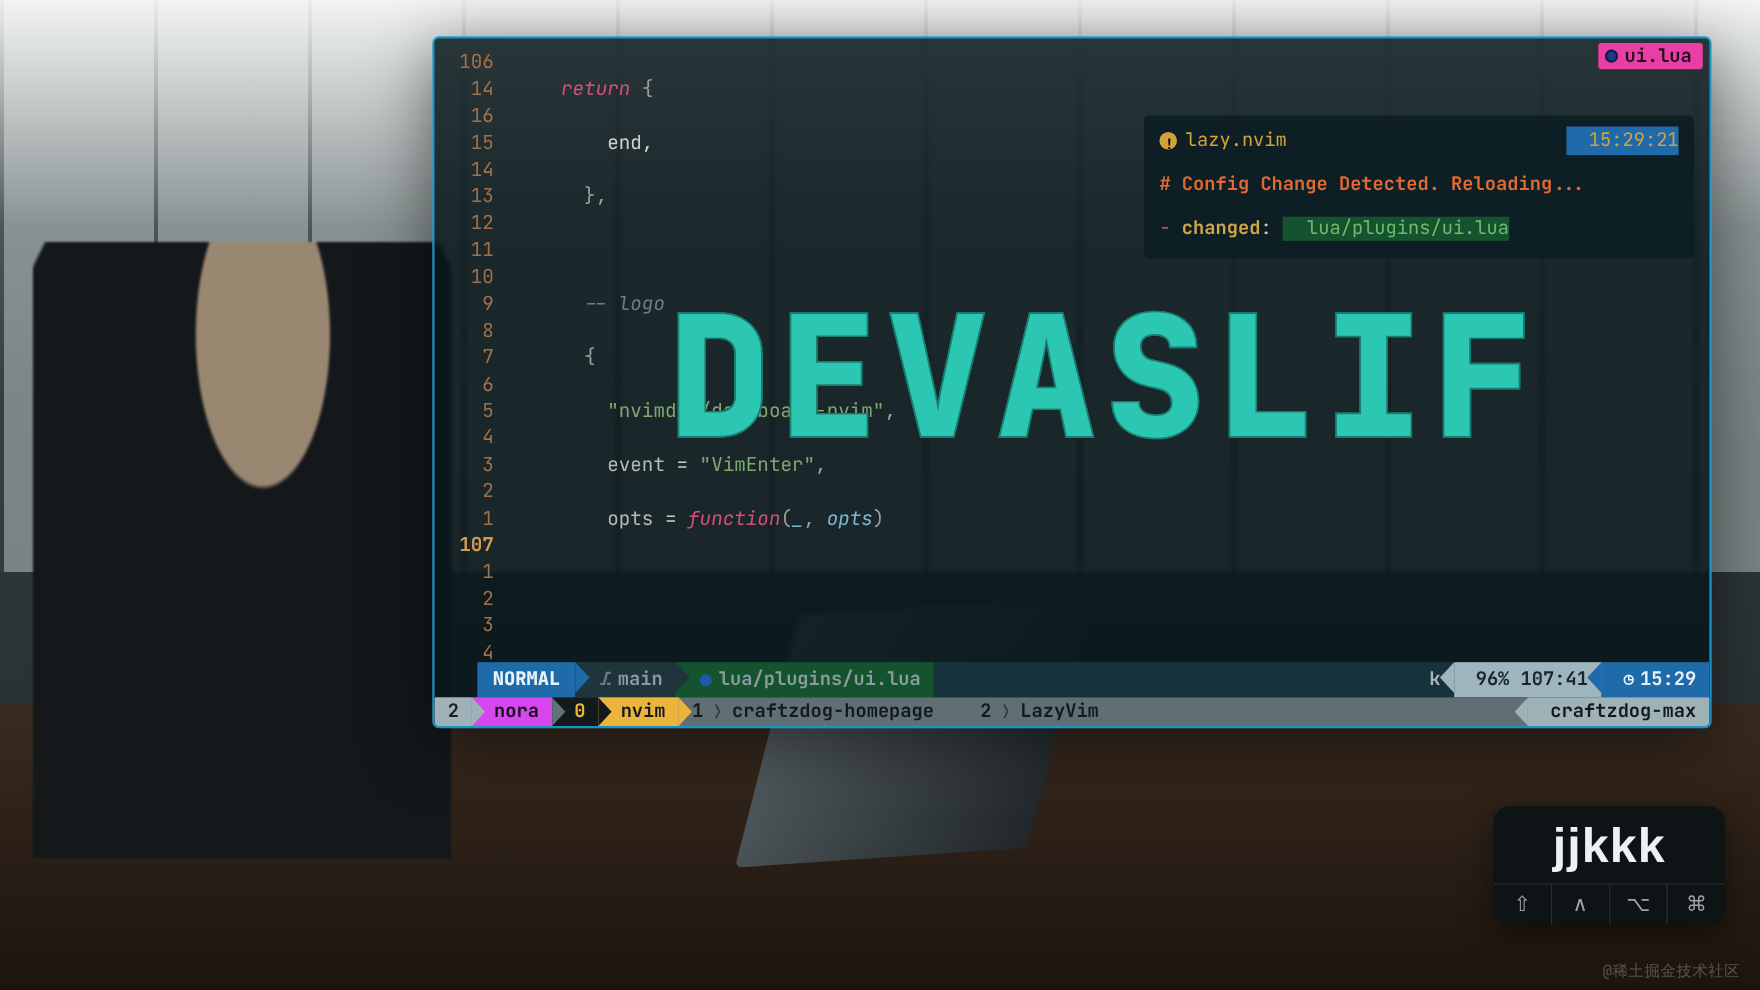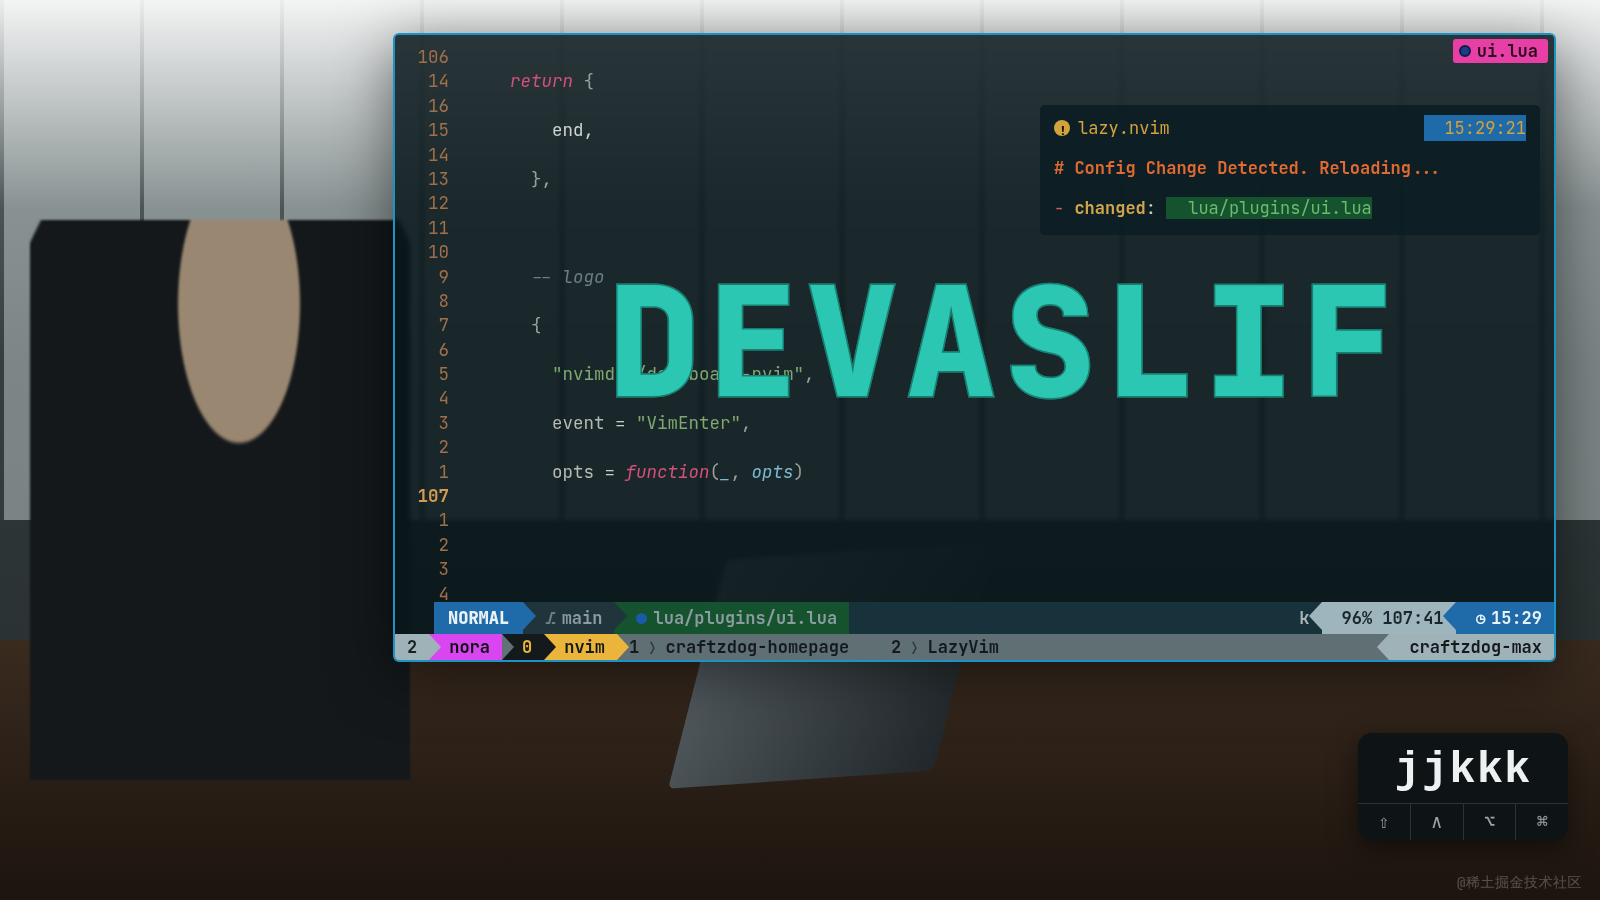--- a/index.html
+++ b/index.html
@@ -223,21 +223,21 @@
   
   .keycast{
     position:absolute;
     right:32px; bottom:60px;
     width:210px;
     background:#0e1316;
     border-radius:14px;
     overflow:hidden;
     color:#eef1f2;
     box-shadow:0 8px 28px rgba(0,0,0,0.5);
-    font-family:Liberation Mono, monospace;
+    font-family:Liberation Sans, sans-serif;
   }
   .keycast .kline{
     font-size:44px;font-weight:700;text-align:center;padding:12px 10px 8px;
     letter-spacing:1px;
   }
   .keycast .mods{
     display:flex;border-top:1px solid #2a3236;
   }
   .keycast .mods div{
     flex:1;text-align:center;padding:6px 0;font-size:19px;color:#9aa4a8;

